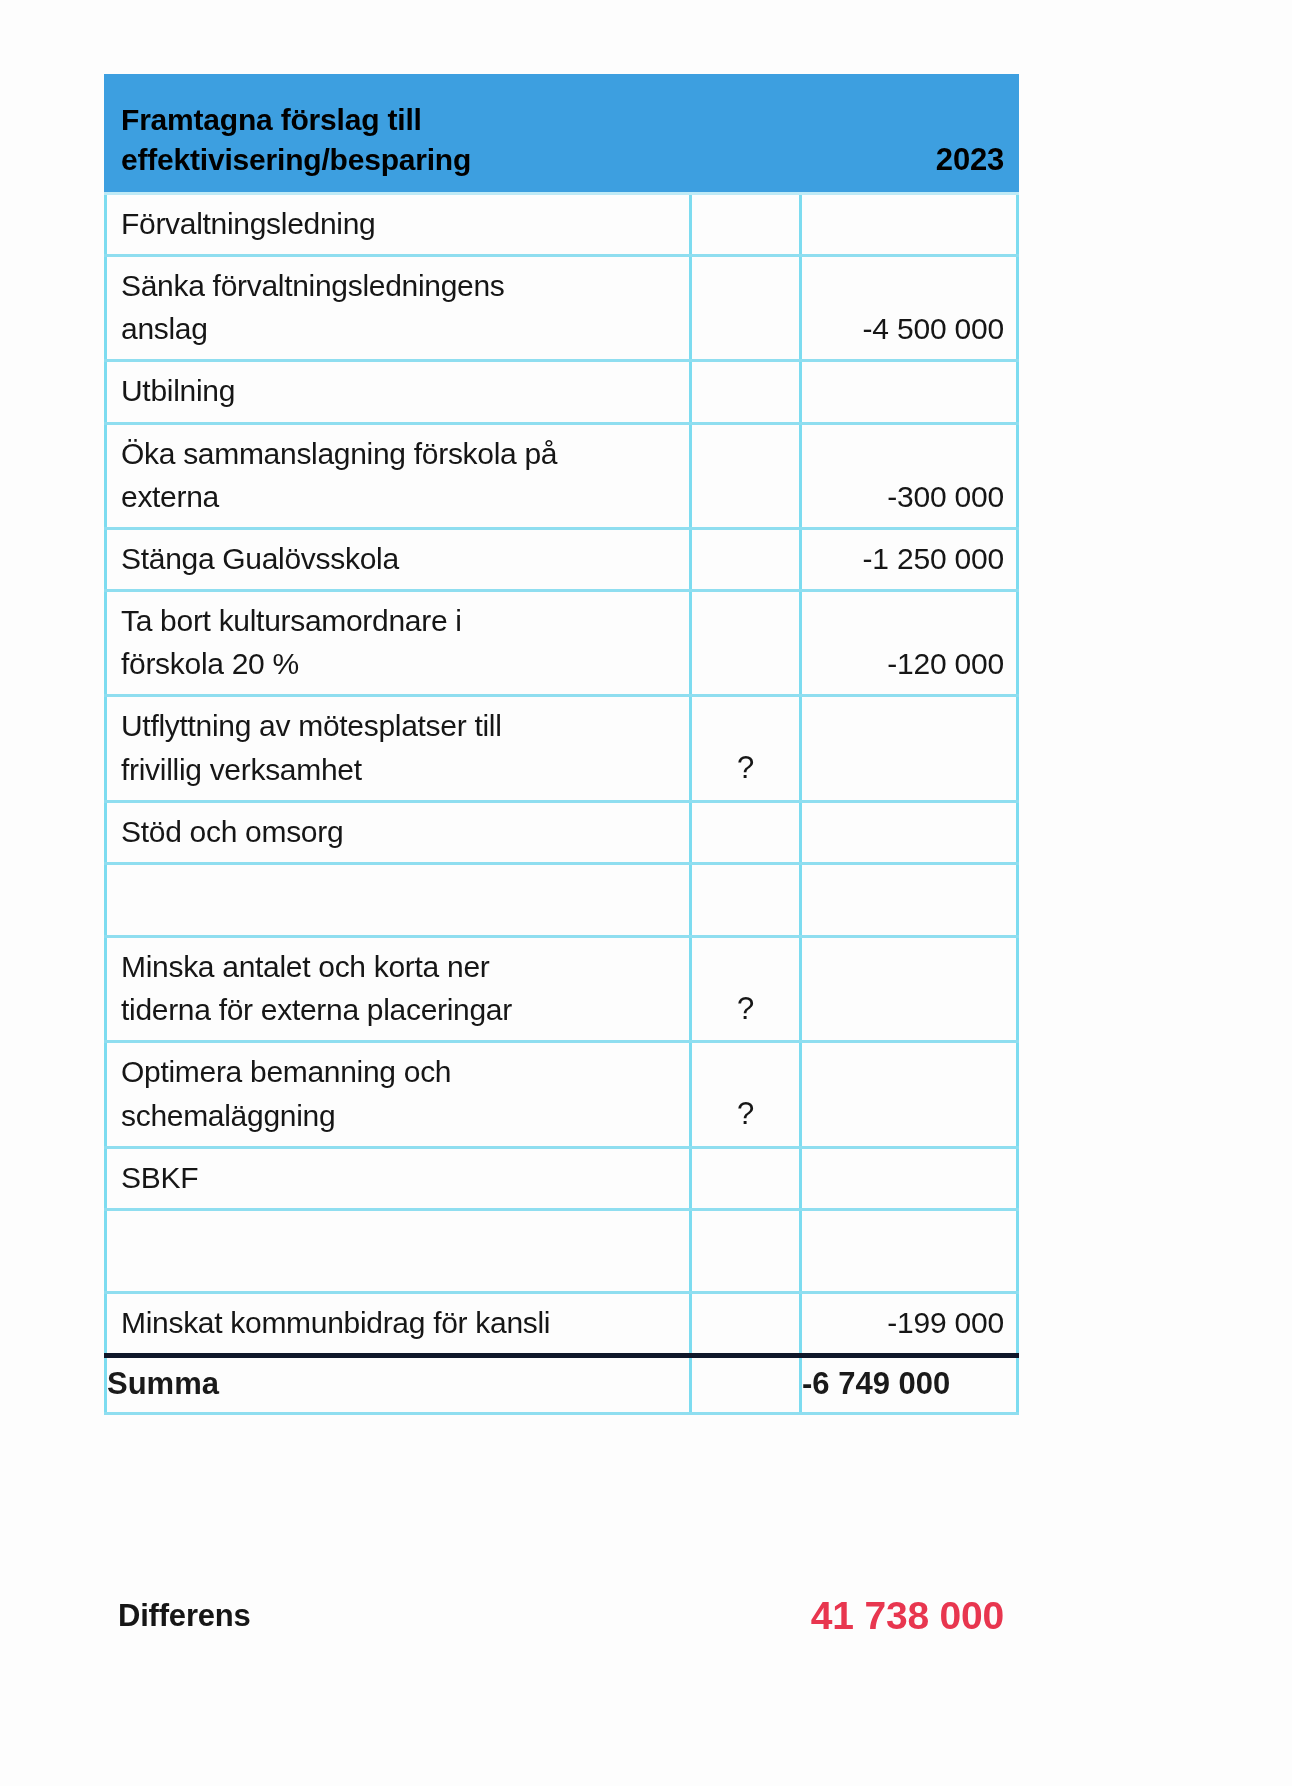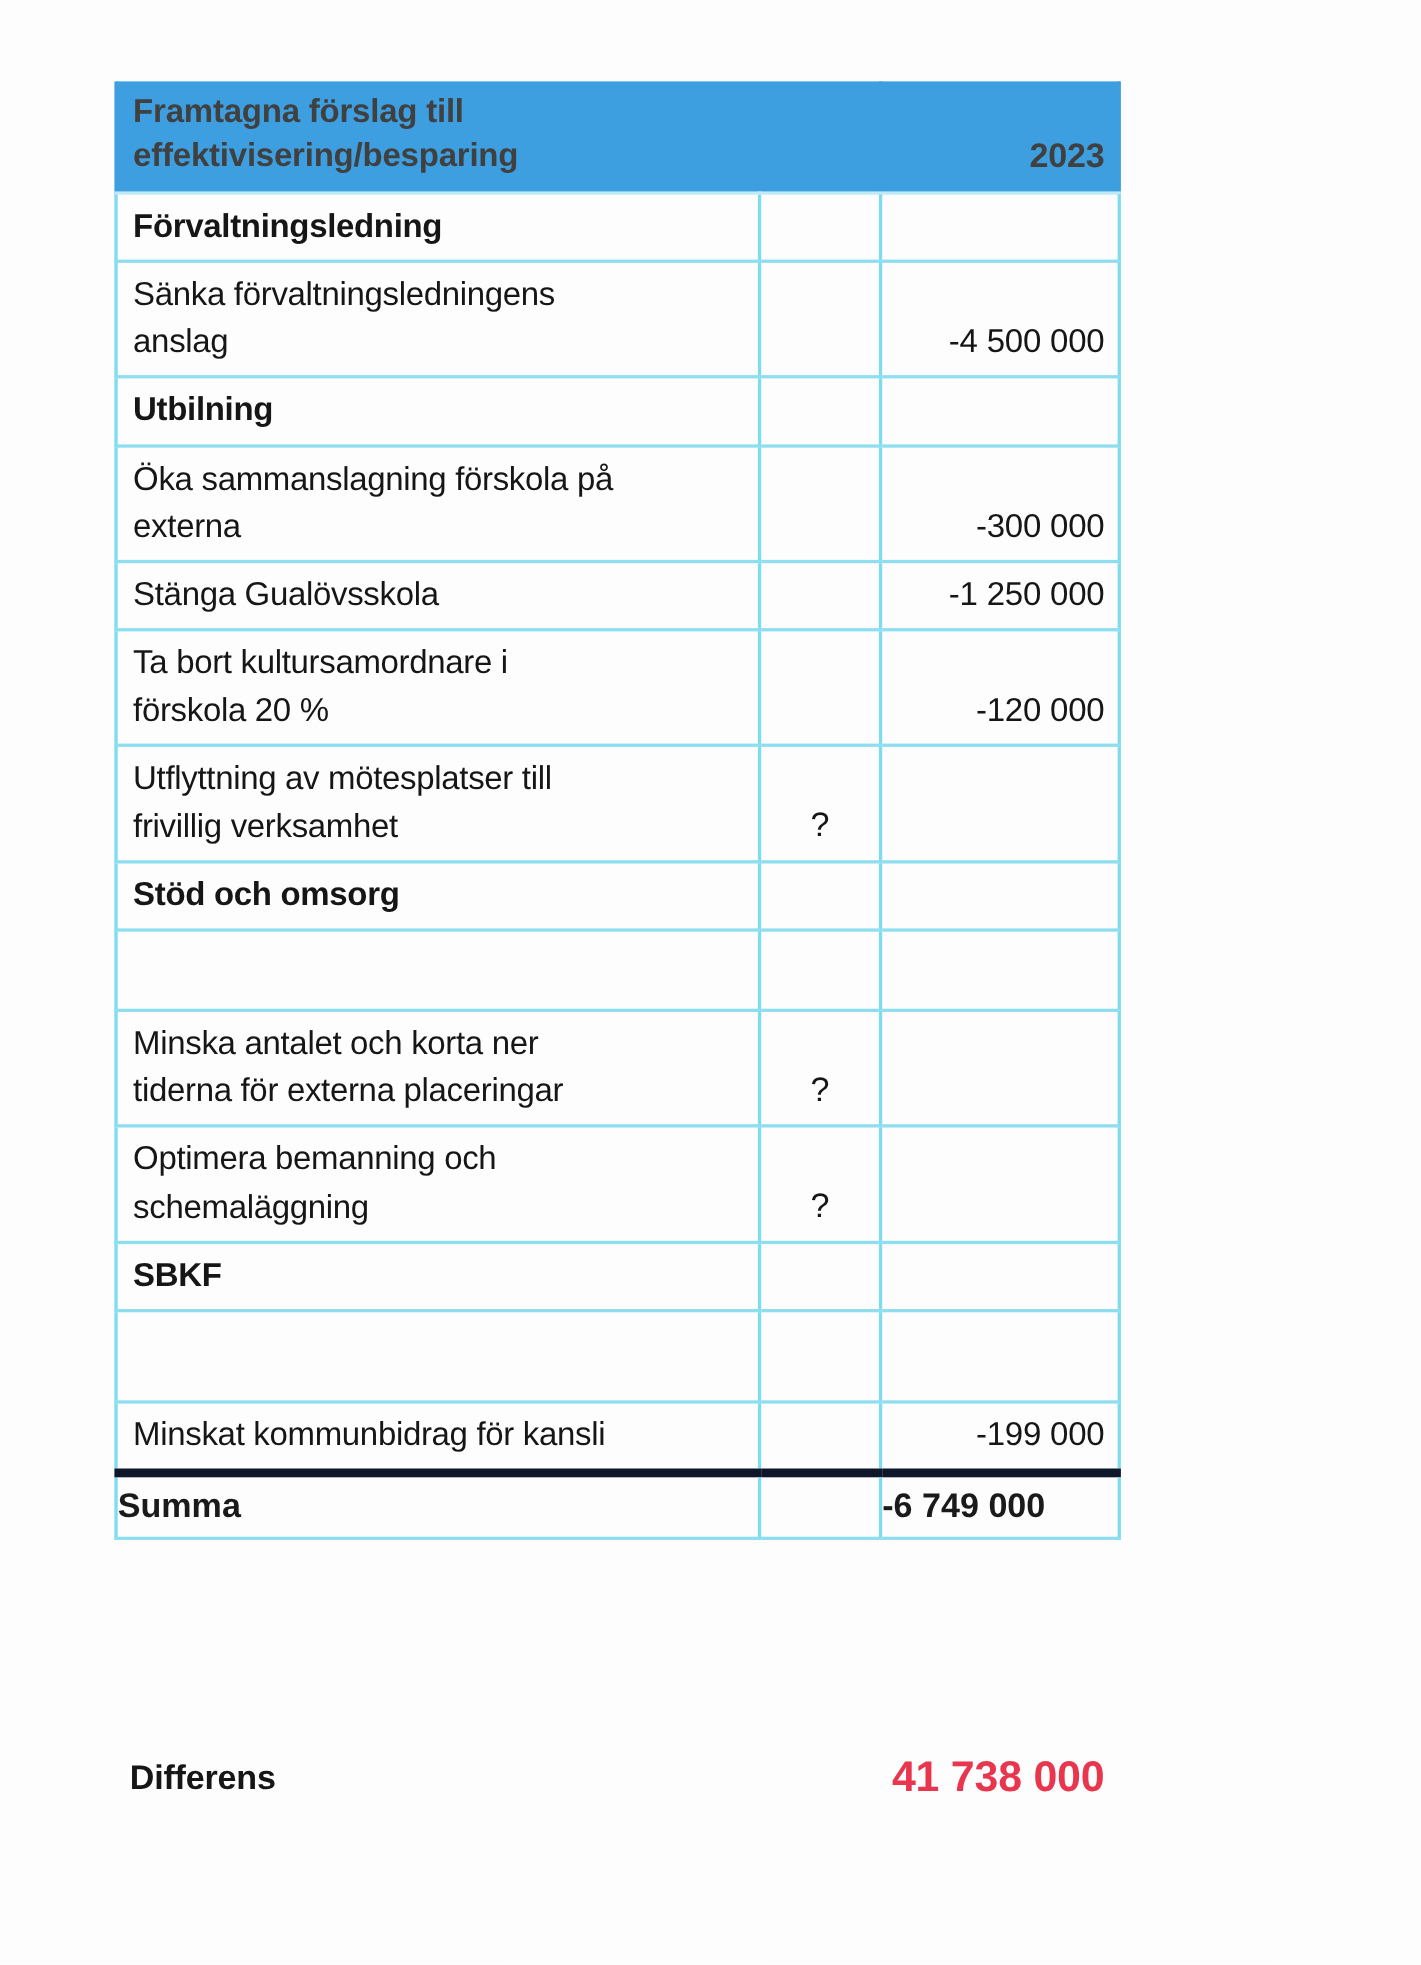--- a/index.html
+++ b/index.html
@@ -46,28 +46,28 @@
   }
 
   
   col.c-label { width: 585px; }
   col.c-mid   { width: 110px; }
   col.c-val   { width: 217px; }
 
   
   tr.head td {
     background: #3d9fe0;
-    color: #404040;
+    color: #000000;
     border-left: 3px solid #3d9fe0;
     border-right: 3px solid #3d9fe0;
     border-bottom: 3px solid #bfeaf6;
     font-weight: bold;
     font-size: 30px;
     line-height: 1.33;
-    padding: 8px 14px 12px 14px;
+    padding: 26px 14px 12px 14px;
     letter-spacing: -0.2px;
   }
   tr.head td.hd-label { text-align: left; }
   tr.head td.hd-year  {
     text-align: right;
     padding-right: 12px;
     vertical-align: bottom;
     font-size: 31px;
   }
 
@@ -88,37 +88,37 @@
   }
   tr.row td.val {
     text-align: right;
     white-space: nowrap;
     padding-right: 12px;
     letter-spacing: -0.2px;
   }
 
   
   tr.section td {
-    font-weight: bold;
+    font-weight: normal;
     letter-spacing: -0.2px;
   }
 
   
   td.label .l1, td.label .l2 { display: block; }
 
   
   tr.spacer td {
     height: 70px;
     border-bottom: 3px solid #8fdef0;
   }
   tr.spacer.tall td { height: 80px; }
 
   
   tr.summa td {
-    border-top: 8px solid #0f172a;
+    border-top: 5px solid #0f172a;
     border-bottom: 3px solid #8fdef0;
     font-weight: bold;
     font-size: 31px;
     padding-top: 8px;
     padding-bottom: 10px;
   }
 
   
   tr.above-summa td { border-bottom: none; }
 

